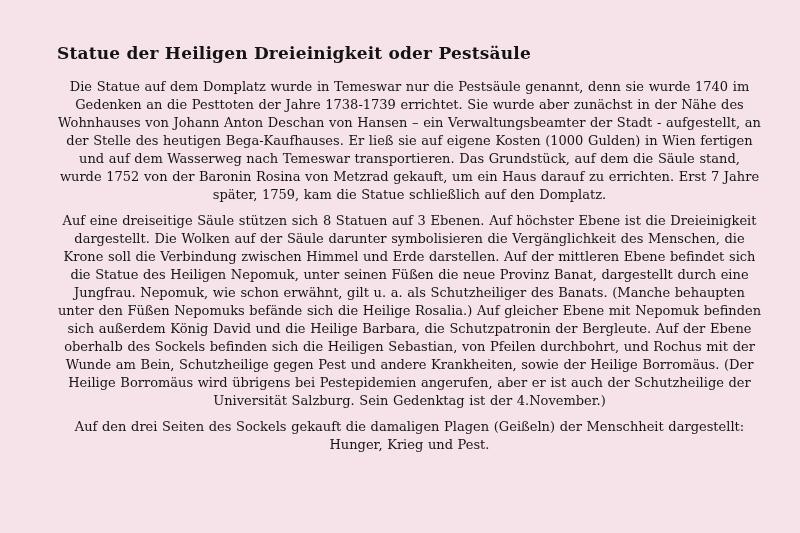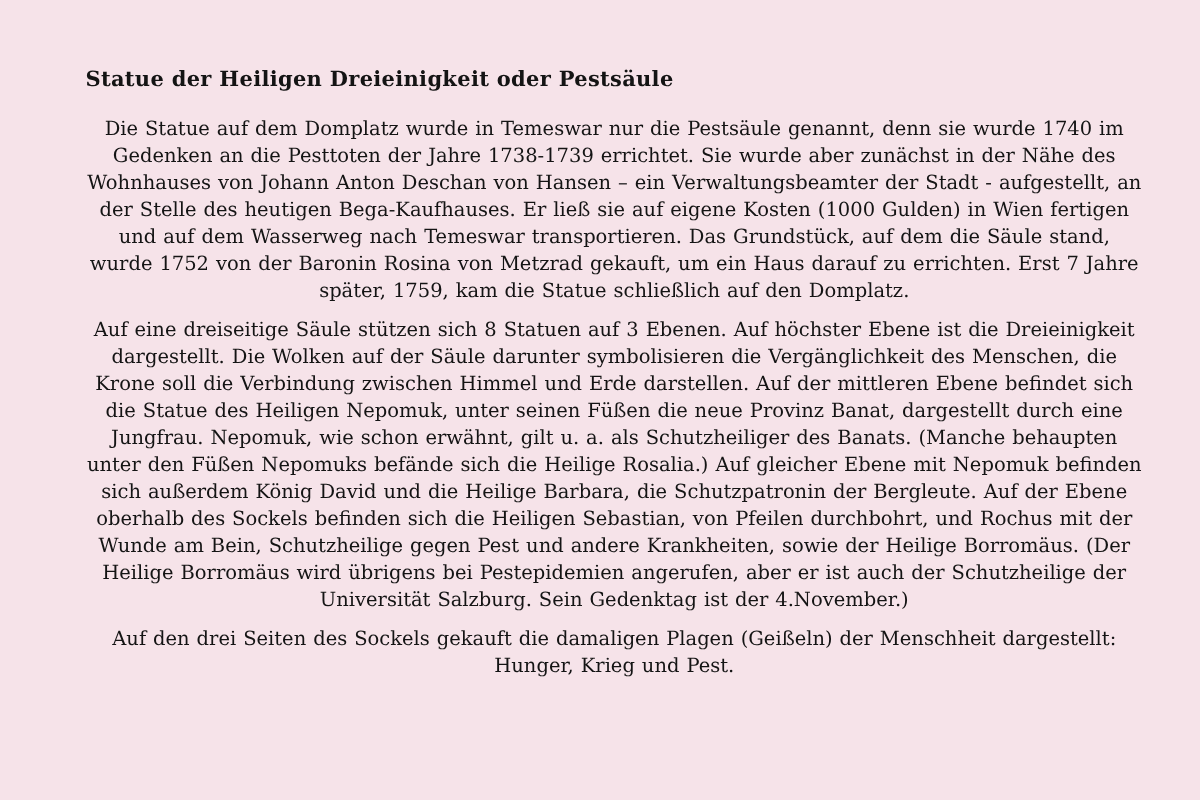--- a/index.html
+++ b/index.html
@@ -14,21 +14,21 @@
     font-family: "DejaVu Serif", "Liberation Serif", serif;
     color: #141414;
   }
   .page {
     box-sizing: border-box;
     width: 800px;
     height: 533px;
     padding: 44px 38px 0 57px;
   }
   .doc-title {
-    font-size: 14px;
+    font-size: 17px;
     font-weight: bold;
     line-height: 19px;
     margin: 0 0 15px 0;
     letter-spacing: 0.2px;
   }
   .doc-paragraph {
     font-size: 13px;
     line-height: 18px;
     margin: 0 0 8px 0;
     max-width: 706px;

